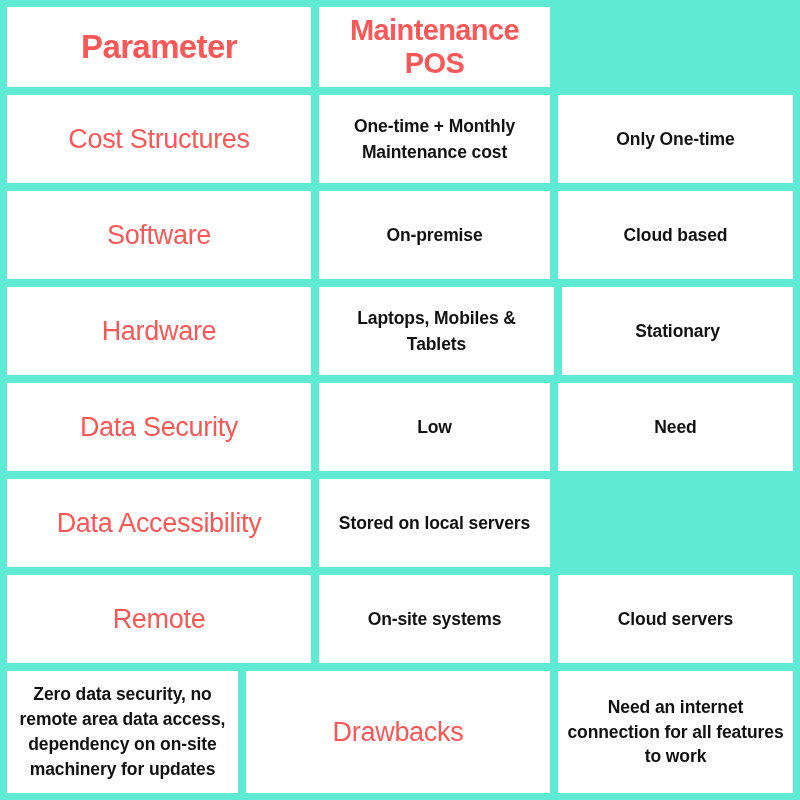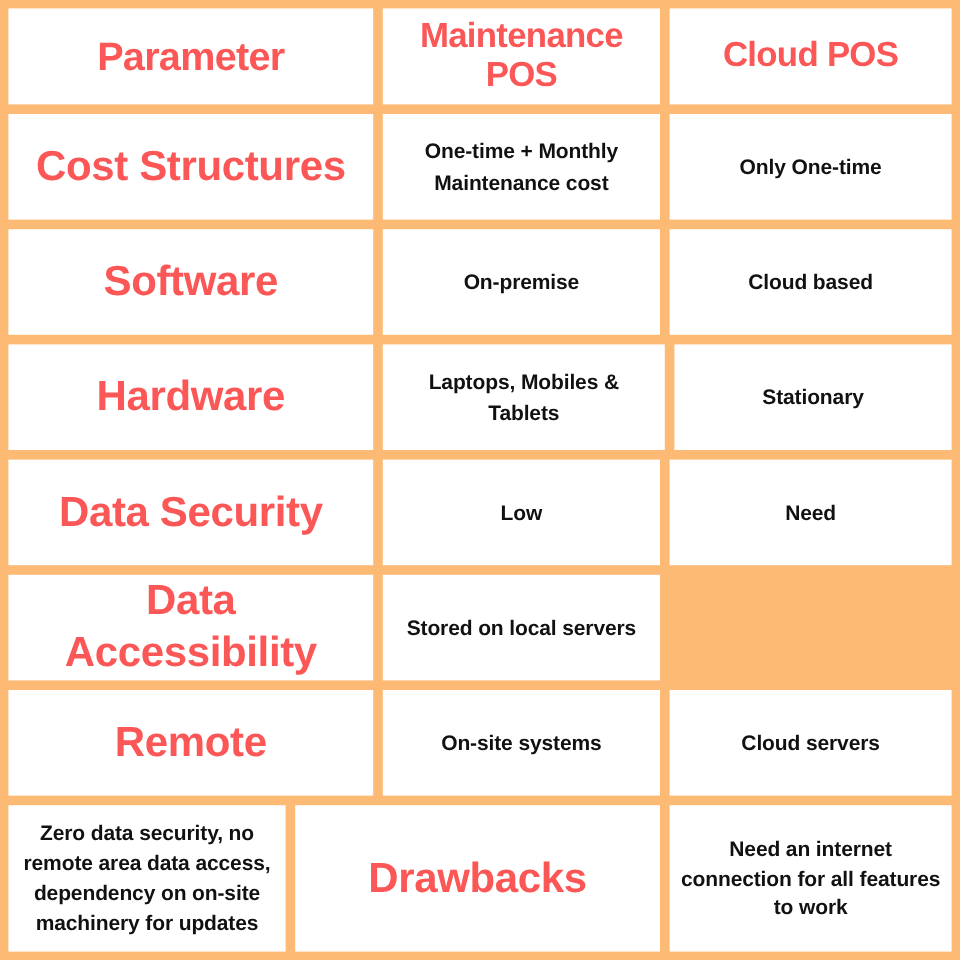--- a/index.html
+++ b/index.html
@@ -4,21 +4,21 @@
 <style>
   html, body {
     margin: 0;
     padding: 0;
     background: #ffffff;
   }
   #table-root {
     width: 800px;
     height: 800px;
     box-sizing: border-box;
-    background: #fdba74;
+    background: #5eead4;
     display: flex;
     flex-direction: column;
     padding: 7px;
     gap: 8px;
     font-family: "Liberation Sans", sans-serif;
     overflow: hidden;
   }
   .trow {
     display: flex;
     gap: 8px;
@@ -55,22 +55,22 @@
     letter-spacing: -0.6px;
   }
   .header-row .col-1 .cell-inner { font-size: 33px; }
   .header-row .col-2 .cell-inner,
   .header-row .col-3 .cell-inner { font-size: 29px; line-height: 1.14; }
 
   
   .body-row .col-1 .cell-inner,
   .tall-row .col-1 .cell-inner {
     color: #fb5757;
-    font-weight: 700;
-    font-size: 35px;
+    font-weight: 400;
+    font-size: 27px;
     letter-spacing: -0.3px;
   }
 
   
   .body-row .col-2 .cell-inner,
   .body-row .col-3 .cell-inner,
   .tall-row .col-2 .cell-inner,
   .tall-row .col-3 .cell-inner {
     color: #111111;
     font-weight: 700;
@@ -87,24 +87,20 @@
 <body>
 
 <div id="table-root">
 
   <div class="trow header-row">
     <div class="cell col-1">
       <div class="cell-inner">Parameter</div>
     </div>
     <div class="cell col-2">
       <div class="cell-inner">Maintenance
-POS</div>
-    </div>
-    <div class="cell col-3">
-      <div class="cell-inner">Cloud
 POS</div>
     </div>
   </div>
 
   <div class="trow body-row">
     <div class="cell col-1">
       <div class="cell-inner">Cost Structures</div>
     </div>
     <div class="cell col-2">
       <div class="cell-inner">One-time + Monthly Maintenance cost</div>

